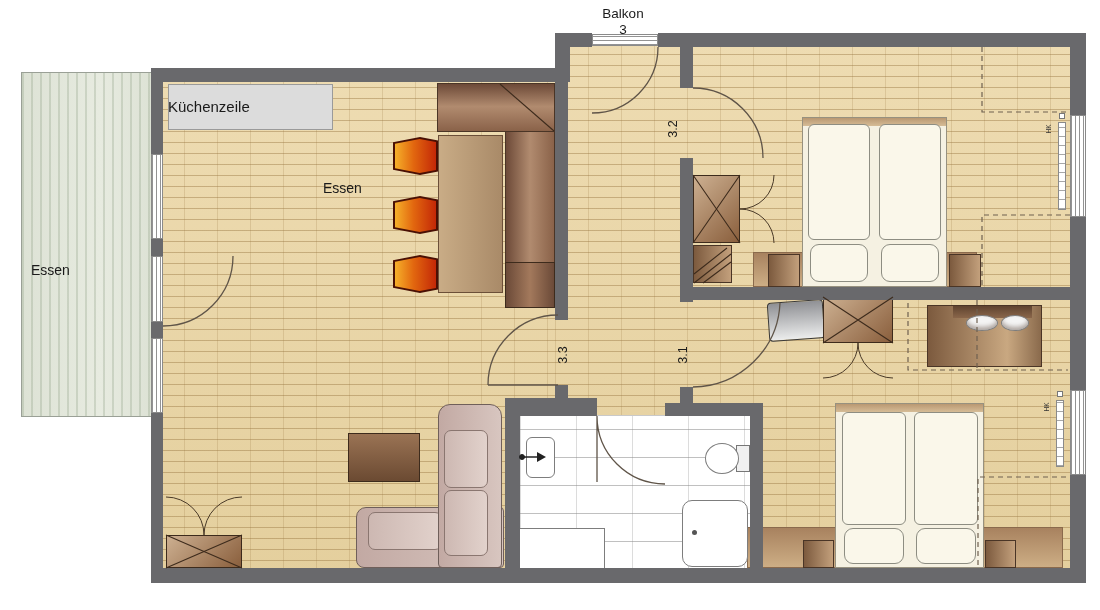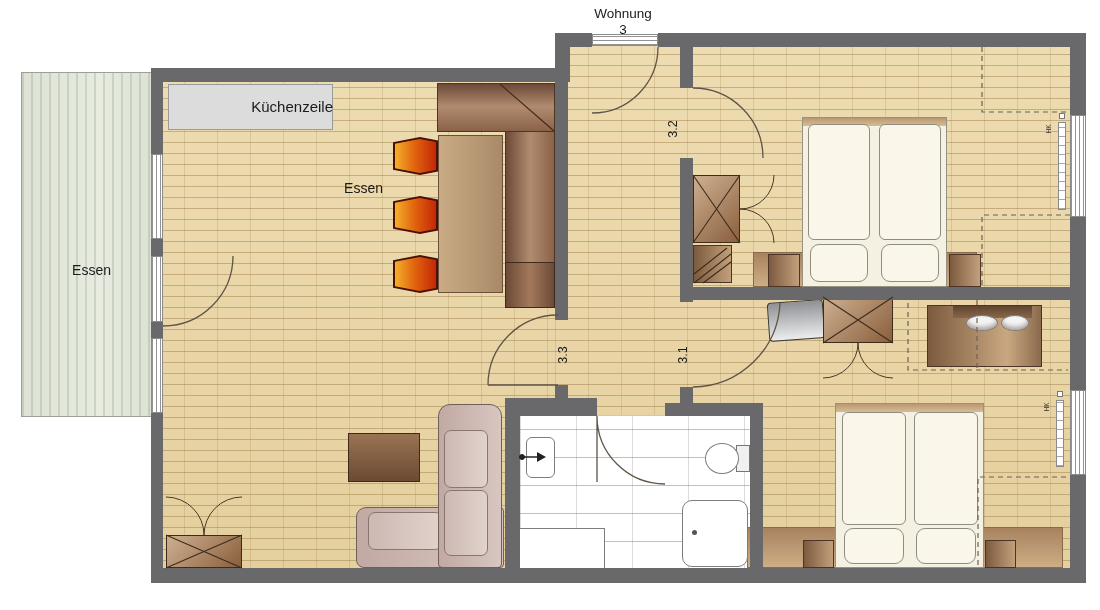--- a/index.html
+++ b/index.html
@@ -49,21 +49,21 @@
   .sideb{background:linear-gradient(90deg,#6b4a38,#a3795c 50%,#6b4a38);border:1px solid #3d2b1c;box-sizing:border-box;}
   .tv{background:linear-gradient(180deg,#8f9094,#eceded);border:1px solid #3a3a3a;border-radius:4px;transform:rotate(-4deg);}
   .dresser{background:linear-gradient(90deg,#7c5a3e,#c9a881 70%,#8a6a4c);border:1px solid #4a3526;box-sizing:border-box;}
   .shelfband{background:linear-gradient(180deg,#5f4430,#8a664a);}
   .bowl{background:#f4f4f4;border:1px solid #7d7d7d;border-radius:50%;box-shadow:inset 0 -3px 4px rgba(90,70,60,.45);box-sizing:border-box;}
   .radiator{background:#fff;border:1px solid #8a8a8a;box-sizing:border-box;
     background-image:repeating-linear-gradient(0deg, rgba(130,130,130,.7) 0 1px, rgba(0,0,0,0) 1px 9px);}
   .radsq{background:#fff;border:1px solid #777;box-sizing:border-box;}
   .fix{background:#fff;border:1.5px solid #7d7d7d;box-sizing:border-box;}
   
-  .lbl{position:absolute;font-size:14px;text-align:right;white-space:nowrap;}
+  .lbl{position:absolute;font-size:14px;text-align:left;white-space:nowrap;}
   .vlbl{position:absolute;font-size:12.5px;transform:rotate(-90deg);transform-origin:center;white-space:nowrap;}
   .tlbl{position:absolute;font-size:13.5px;text-align:center;white-space:nowrap;}
   .hk{position:absolute;font-size:6.5px;transform:rotate(-90deg);transform-origin:center;color:#333;letter-spacing:0;}
   svg.lines{position:absolute;left:0;top:0;pointer-events:none;}
 </style>
 </head>
 <body>
 
 <div id="plan">
 
@@ -197,21 +197,21 @@
       <path d="M908,303 V370 H1068 M977,300 V370"></path>
       <path d="M978,565 V477 H1070"></path>
     </g>
     <g stroke="#222" fill="#222">
       <circle cx="522" cy="457" r="2.5"></circle>
       <path d="M522,457 L539,457" stroke-width="1.5"></path>
       <path d="M537,452 L546,457 L537,462 Z" stroke="none"></path>
     </g>
   </svg>
 
-  <div class="tlbl" style="left:576px;top:6px;width:94px;">Wohnung</div>
+  <div class="tlbl" style="left:576px;top:6px;width:94px;">Balkon</div>
   <div class="tlbl" style="left:576px;top:22px;width:94px;">3</div>
   <div class="lbl" style="left:31px;top:262px;width:80px;">Essen</div>
   <div class="lbl" style="left:168px;top:98px;width:165px;font-size:15px;">Küchenzeile</div>
   <div class="lbl" style="left:323px;top:180px;width:60px;">Essen</div>
   <div class="vlbl" style="left:658px;top:122px;width:30px;text-align:center;">3.2</div>
   <div class="vlbl" style="left:548px;top:348px;width:30px;text-align:center;">3.3</div>
   <div class="vlbl" style="left:668px;top:348px;width:30px;text-align:center;">3.1</div>
 
 </div>
 

